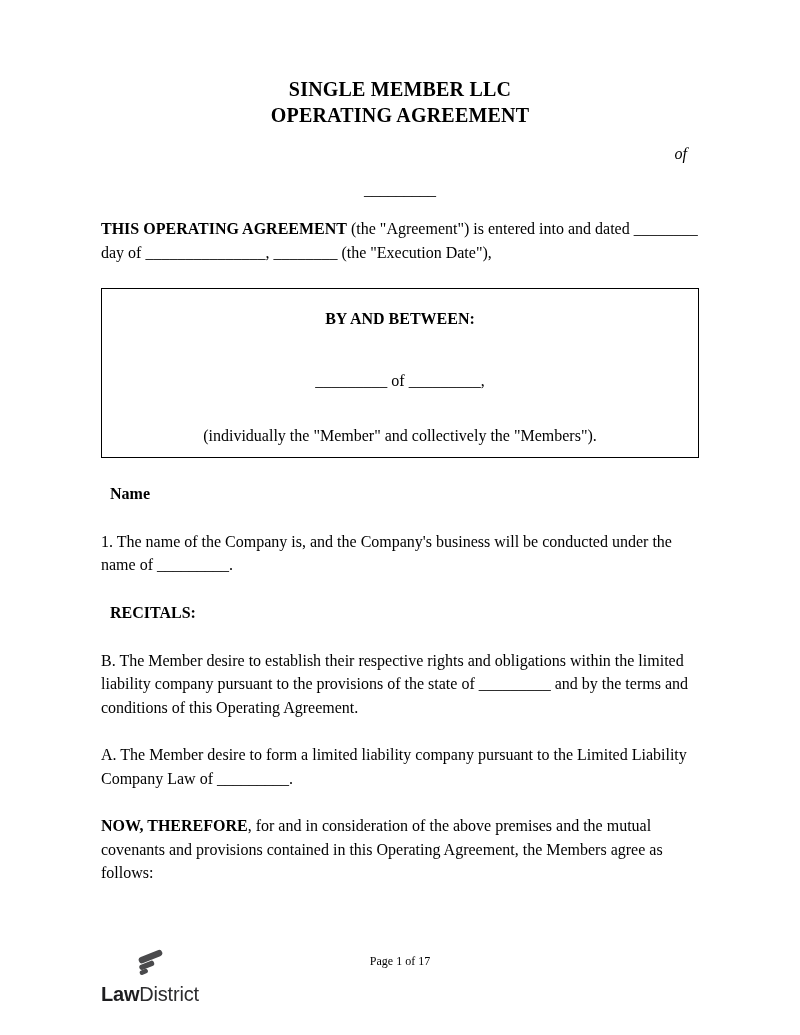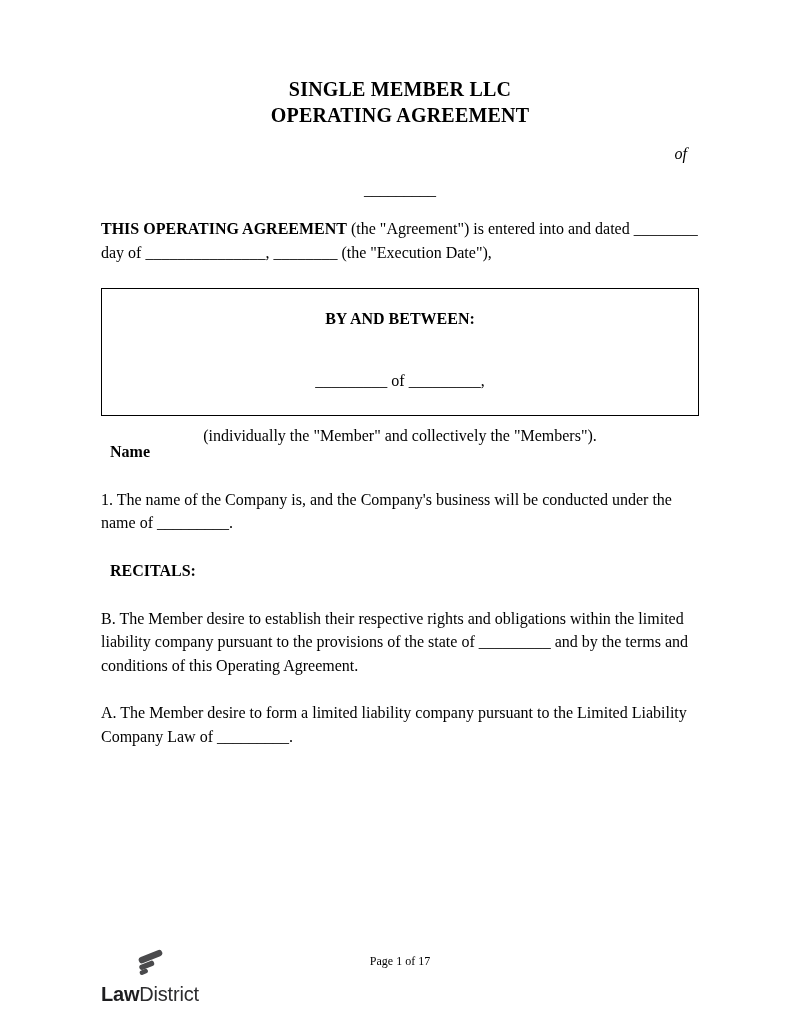--- a/index.html
+++ b/index.html
@@ -43,21 +43,21 @@
     margin: 24px 0;
     text-align: left;
   }
   p.intro-par { margin-top: 16px; }
   .between-box {
     box-sizing: border-box;
     border: 1px solid #000000;
     margin: 24px 0;
     padding: 18px 20px;
     text-align: center;
-    height: 128px;
+    height: 170px;
   }
   .box-heading { font-weight: bold; }
   .box-party  { margin-top: 38px; }
   .box-note   { margin-top: 32px; }
   .sec-heading {
     margin: 24px 9px;
     font-size: 16px;
     font-weight: bold;
   }
   .footer {
@@ -114,20 +114,21 @@
     <div class="box-note">(individually the "Member" and collectively the "Members").</div>
   </div>
 
   <h2 class="sec-heading">Name</h2>
   <p class="body-par">1. The name of the Company is, and the Company's business will be conducted under the name of _________.</p>
 
   <h2 class="sec-heading">RECITALS:</h2>
   <p class="body-par">B. The Member desire to establish their respective rights and obligations within the limited liability company pursuant to the provisions of the state of _________ and by the terms and conditions of this Operating Agreement.</p>
   <p class="body-par">A. The Member desire to form a limited liability company pursuant to the Limited Liability Company Law of _________.</p>
 
+  <p class="body-par"><span style="font-weight: bold;">NOW, THEREFORE</span><span>, for and in consideration of the above premises and the mutual covenants and provisions contained in this Operating Agreement, the Members agree as follows:</span></p>
 
   <div class="footer">
     <div class="brand-logo">
       <svg class="logo-mark" viewBox="0 0 26 27" xmlns="http://www.w3.org/2000/svg" aria-hidden="true">
         <g stroke="#4a4a4c" stroke-linecap="round" fill="none">
           <line x1="5" y1="12" x2="22" y2="5.2" stroke-width="6.6"></line>
           <line x1="5" y1="19.2" x2="14.5" y2="15.4" stroke-width="5.4"></line>
           <line x1="5" y1="24.6" x2="8.6" y2="23.2" stroke-width="4.6"></line>
         </g>
       </svg>

